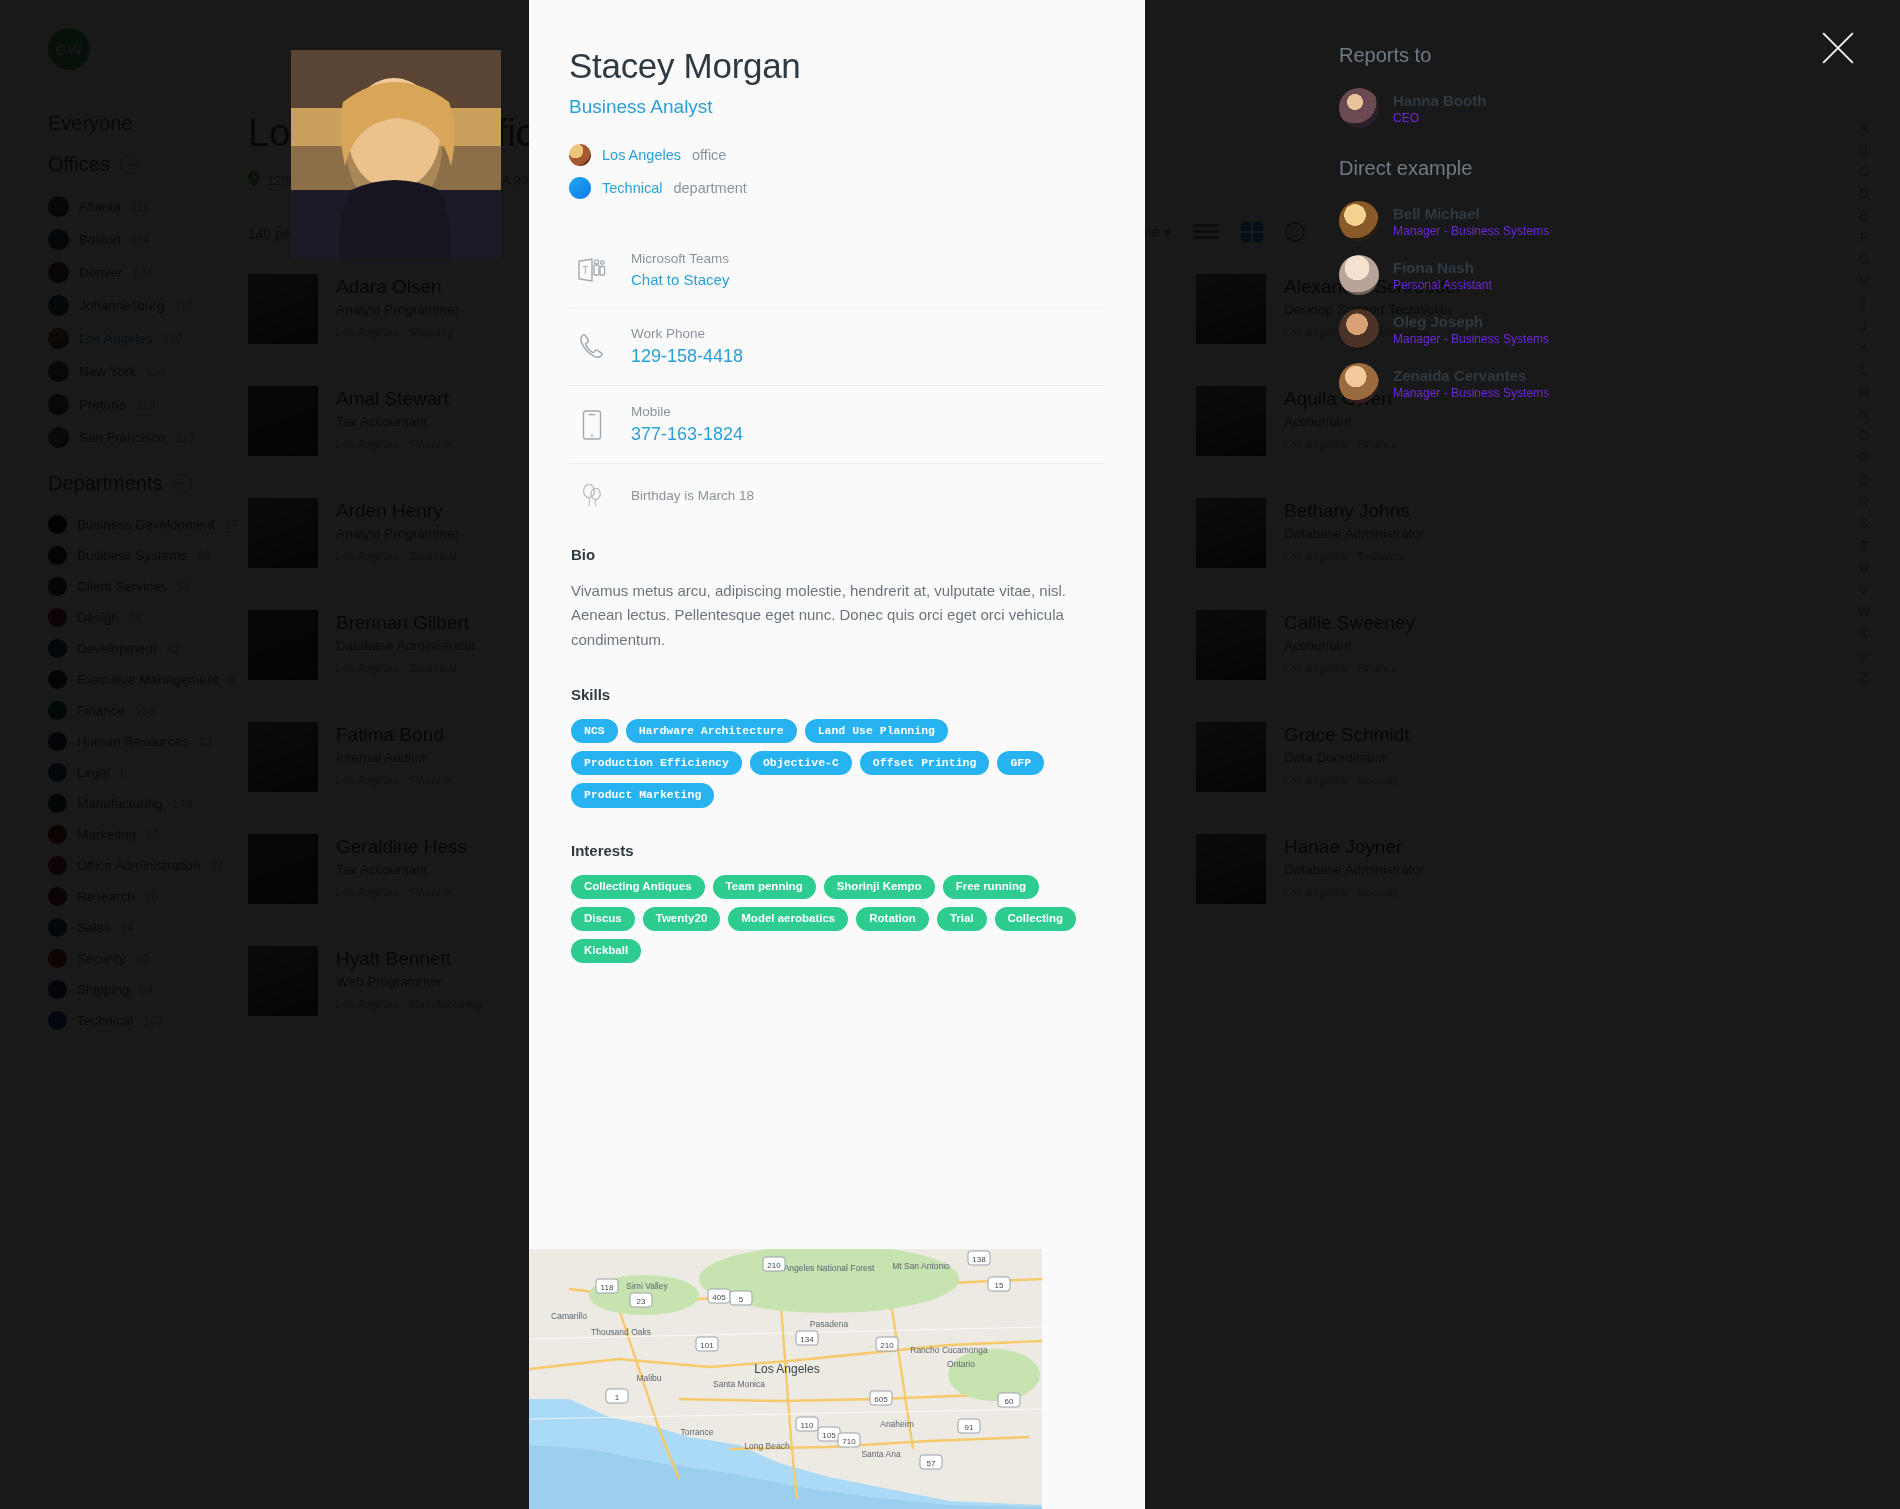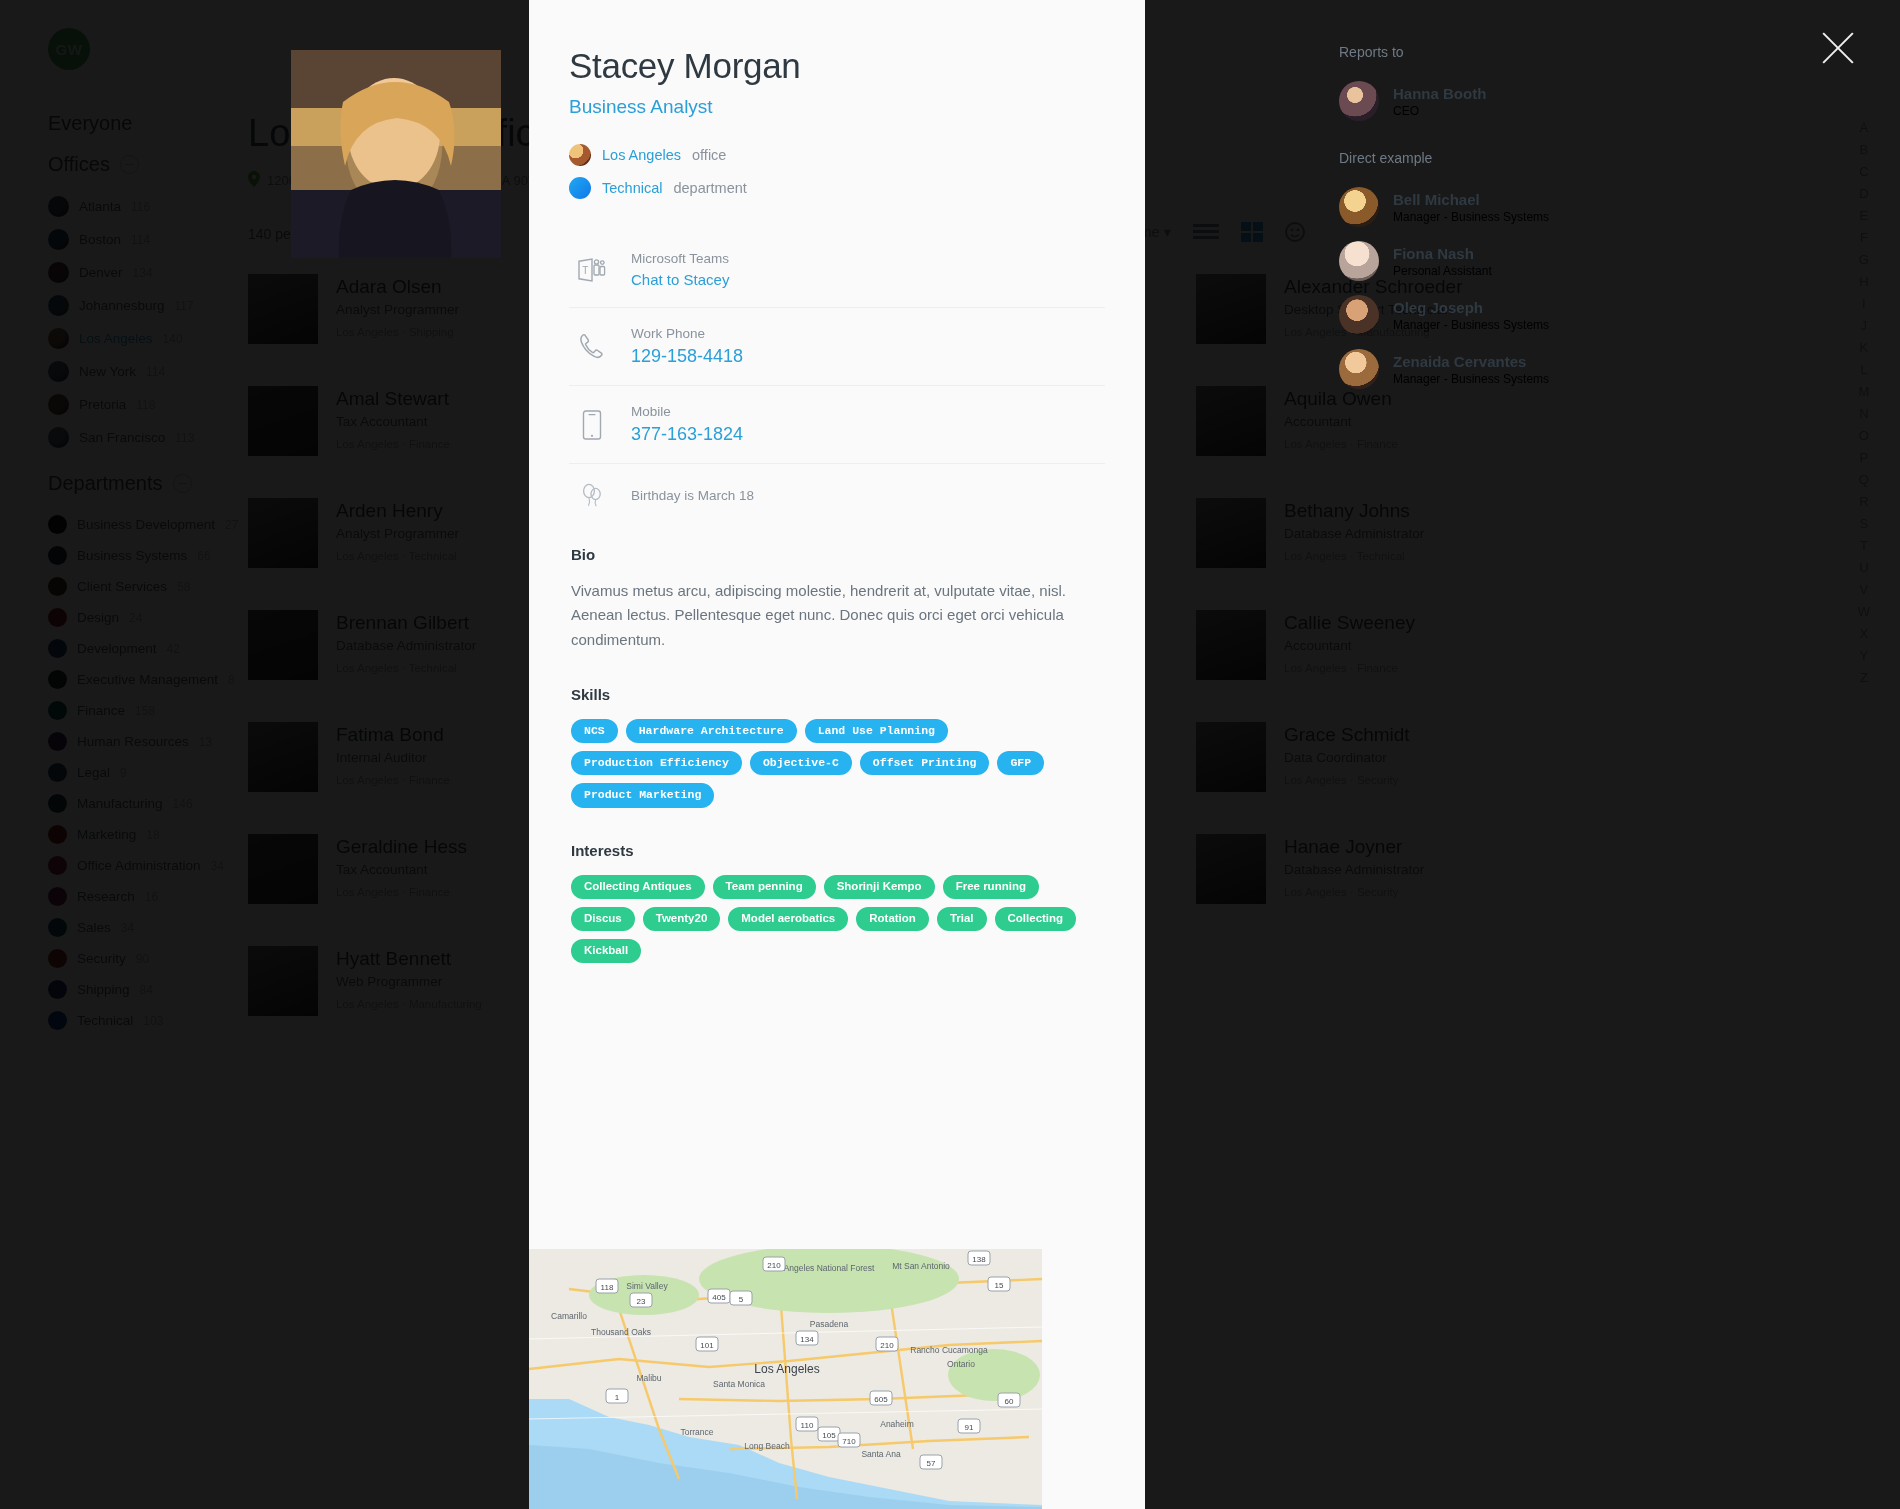--- a/index.html
+++ b/index.html
@@ -76,25 +76,25 @@
   .alpha-rail {
     position: absolute; right: 30px; top: 120px;
     display: flex; flex-direction: column; gap: 7px; align-items: center;
     font-size: 13px; color: #8d96a0;
   }
 
   
   .org-panel {
     position: absolute; right: 265px; top: 0; width: 300px; padding: 44px 0 0 0;
   }
-  .org-h { font-size: 14px; color: #6f7a86; margin: 0 0 14px 4px; }
+  .org-h { font-size: 20px; color: #6f7a86; margin: 0 0 14px 4px; }
   .org-row { display: flex; gap: 14px; align-items: center; padding: 7px 0 7px 4px; }
   .org-photo { width: 40px; height: 40px; border-radius: 50%; flex: 0 0 auto; }
   .org-name { font-size: 15px; color: #2f3942; font-weight: bold; }
-  .org-title { font-size: 12px; color: #000000; margin-top: 2px; }
+  .org-title { font-size: 12px; color: #6d28d9; margin-top: 2px; }
   .org-gap { height: 22px; }
 
   
   .scrim { position: absolute; inset: 0; background: rgba(0,0,0,0.90); z-index: 40; }
 
   
   .hero-photo {
     position: absolute; left: 291px; top: 50px; width: 210px; height: 208px;
     z-index: 45; overflow: hidden; background: #2b2b2b;
   }

